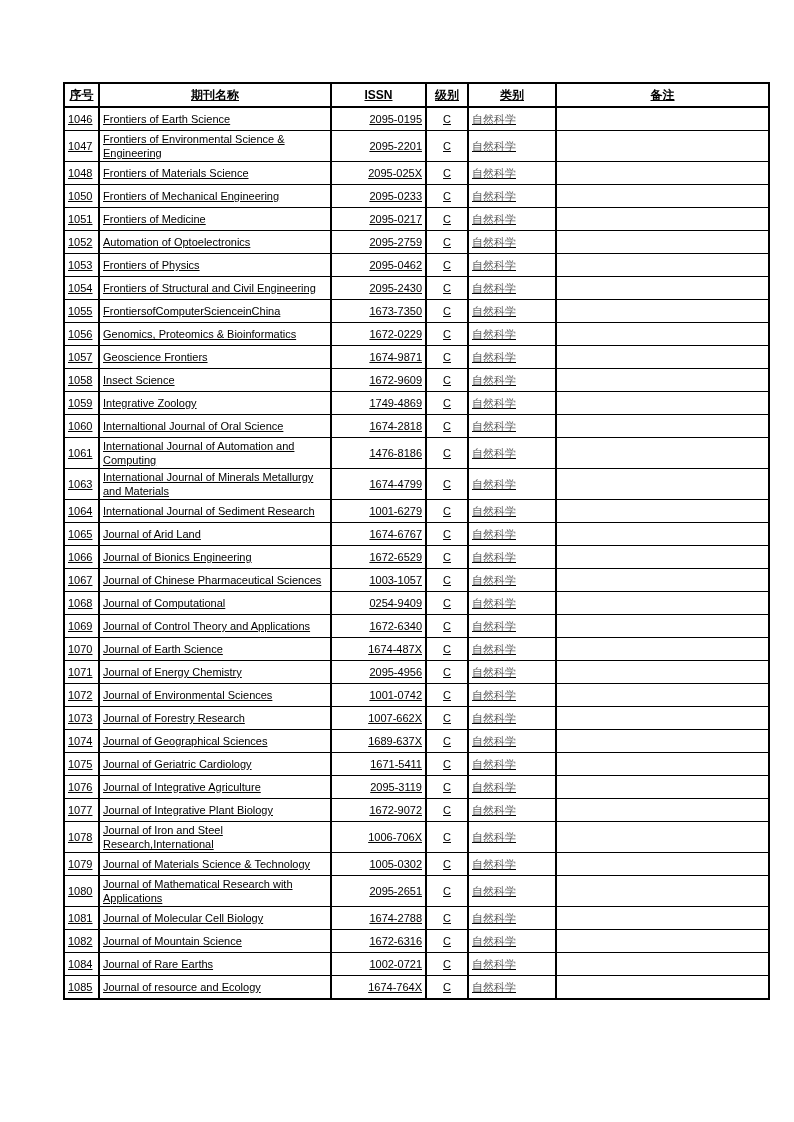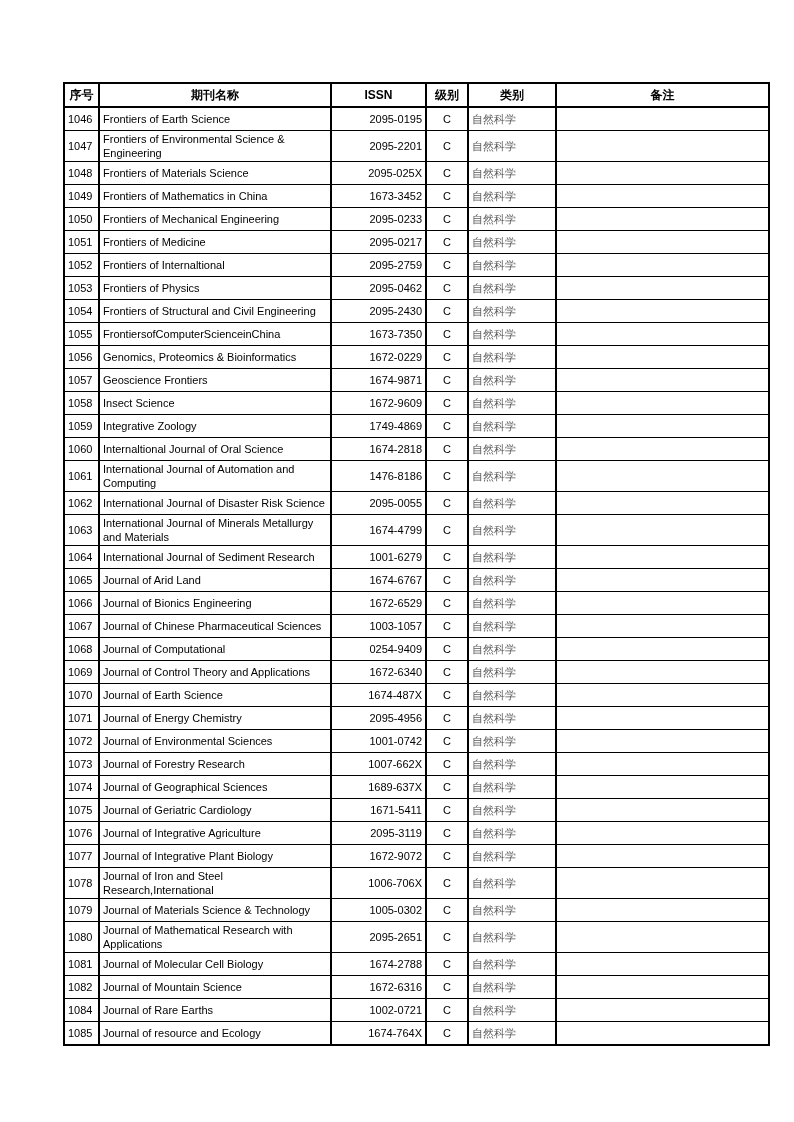--- a/index.html
+++ b/index.html
@@ -16,20 +16,21 @@
     overflow: hidden;
   }
   table.journal-table {
     position: absolute;
     left: 63px;
     top: 82px;
     width: 705px;
     border-collapse: collapse;
     table-layout: fixed;
     border: 2px solid #000000;
+    text-decoration: underline;
   }
   table.journal-table th,
   table.journal-table td {
     border-top: 1px solid #000000;
     border-bottom: 1px solid #000000;
     border-left: 2px solid #000000;
     border-right: 2px solid #000000;
     padding: 1px 3px;
     vertical-align: middle;
     overflow: hidden;
@@ -98,46 +99,38 @@
         </tr>
         <tr>
           <td class="c-no">1048</td>
           <td class="c-name">Frontiers of Materials Science</td>
           <td class="c-issn">2095-025X</td>
           <td class="c-level">C</td>
           <td class="c-cat" style="color: rgb(89, 89, 89);">自然科学</td>
           <td class="c-remark"></td>
         </tr>
         <tr>
-          <td class="c-no">1049</td>
-          <td class="c-name">Frontiers of Mathematics in China</td>
-          <td class="c-issn">1673-3452</td>
-          <td class="c-level">C</td>
-          <td class="c-cat" style="color: rgb(89, 89, 89);">自然科学</td>
-          <td class="c-remark"></td>
-        </tr>
-        <tr>
           <td class="c-no">1050</td>
           <td class="c-name">Frontiers of Mechanical Engineering</td>
           <td class="c-issn">2095-0233</td>
           <td class="c-level">C</td>
           <td class="c-cat" style="color: rgb(89, 89, 89);">自然科学</td>
           <td class="c-remark"></td>
         </tr>
         <tr>
           <td class="c-no">1051</td>
           <td class="c-name">Frontiers of Medicine</td>
           <td class="c-issn">2095-0217</td>
           <td class="c-level">C</td>
           <td class="c-cat" style="color: rgb(89, 89, 89);">自然科学</td>
           <td class="c-remark"></td>
         </tr>
         <tr>
           <td class="c-no">1052</td>
-          <td class="c-name">Frontiers of Internaltional</td>
+          <td class="c-name">Automation of Optoelectronics</td>
           <td class="c-issn">2095-2759</td>
           <td class="c-level">C</td>
           <td class="c-cat" style="color: rgb(89, 89, 89);">自然科学</td>
           <td class="c-remark"></td>
         </tr>
         <tr>
           <td class="c-no">1053</td>
           <td class="c-name">Frontiers of Physics</td>
           <td class="c-issn">2095-0462</td>
           <td class="c-level">C</td>
@@ -197,28 +190,20 @@
           <td class="c-name">Internaltional Journal of Oral Science</td>
           <td class="c-issn">1674-2818</td>
           <td class="c-level">C</td>
           <td class="c-cat" style="color: rgb(89, 89, 89);">自然科学</td>
           <td class="c-remark"></td>
         </tr>
         <tr>
           <td class="c-no">1061</td>
           <td class="c-name">International Journal of Automation and Computing</td>
           <td class="c-issn">1476-8186</td>
-          <td class="c-level">C</td>
-          <td class="c-cat" style="color: rgb(89, 89, 89);">自然科学</td>
-          <td class="c-remark"></td>
-        </tr>
-        <tr>
-          <td class="c-no">1062</td>
-          <td class="c-name">International Journal of Disaster Risk Science</td>
-          <td class="c-issn">2095-0055</td>
           <td class="c-level">C</td>
           <td class="c-cat" style="color: rgb(89, 89, 89);">自然科学</td>
           <td class="c-remark"></td>
         </tr>
         <tr>
           <td class="c-no">1063</td>
           <td class="c-name">International Journal of Minerals Metallurgy and Materials</td>
           <td class="c-issn">1674-4799</td>
           <td class="c-level">C</td>
           <td class="c-cat" style="color: rgb(89, 89, 89);">自然科学</td>

